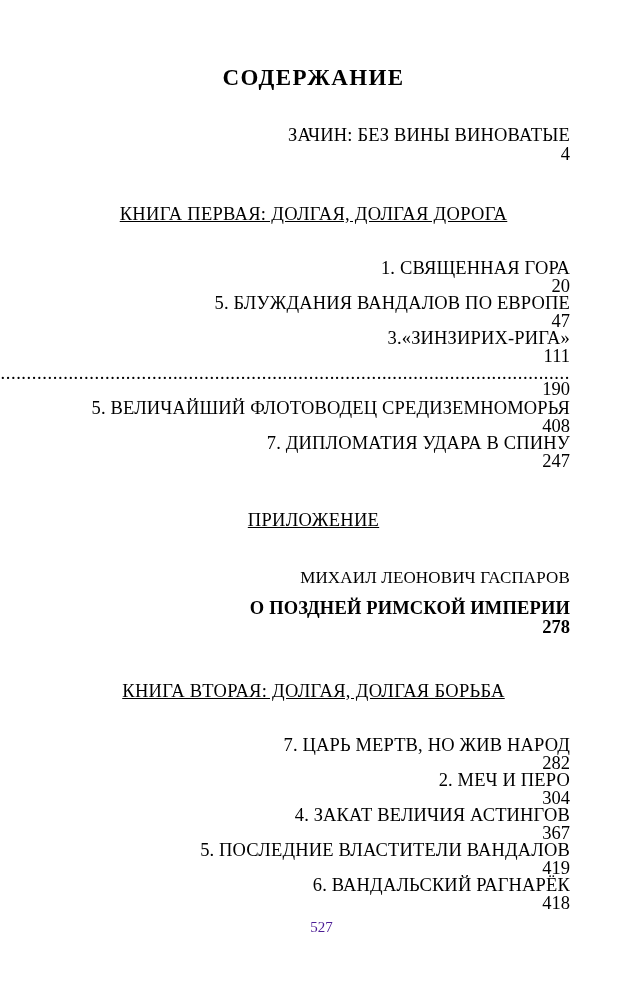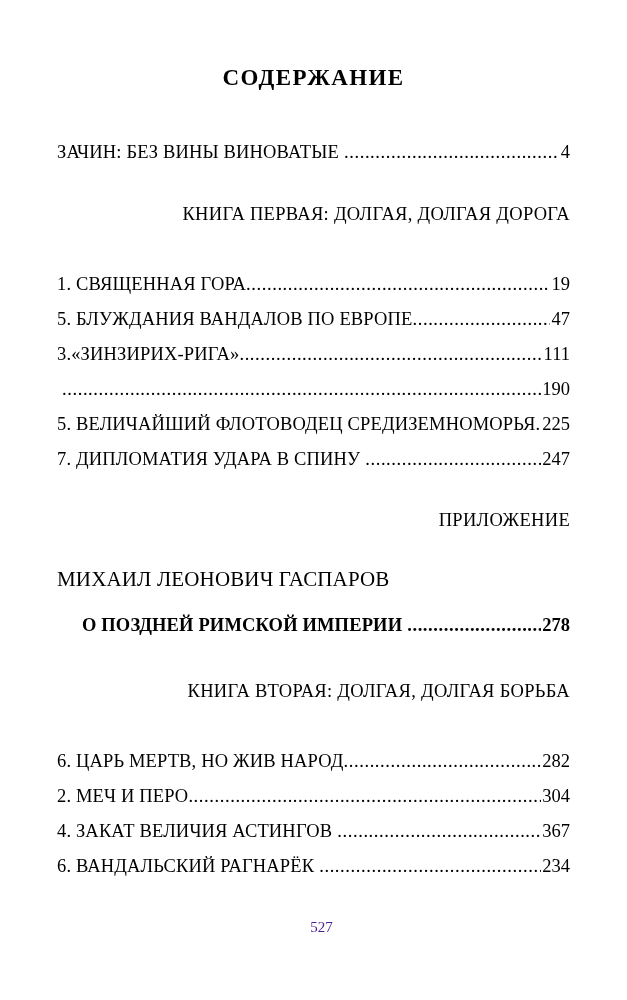--- a/index.html
+++ b/index.html
@@ -47,20 +47,21 @@
   }
 
   
   .toc-row {
     display: flex;
     align-items: flex-end;
     font-size: 18.5px;
     line-height: 1;
     height: 35px;
     white-space: nowrap;
+    flex-direction: column;
   }
   .toc-row .label {
     flex: 0 0 auto;
     letter-spacing: 0.15px;
   }
   .toc-row .leader {
     flex: 1 1 auto;
     overflow: hidden;
     margin: 0 0 0 0;
     position: relative;
@@ -76,46 +77,48 @@
   }
   .toc-row .page-no {
     flex: 0 0 auto;
     text-align: right;
     padding-left: 1.5px;
   }
   .toc-row.spaced .leader::before { margin-left: 5px; }
 
   
   .toc-section {
-    text-align: right;
+    text-align: center;
     font-size: 18.5px;
     line-height: 1;
     letter-spacing: 0.3px;
     white-space: nowrap;
+    text-decoration: underline;
   }
 
   
   .h-after-zachin { height: 44px; }
   .h-after-section { height: 35px; }
   .h-before-prilozhenie { height: 42px; }
   .h-after-prilozhenie1 { height: 40px; }
   .h-before-kniga2 { height: 48px; }
   .h-after-kniga2 { height: 35px; }
   .h-before-prilozhenie2 { height: 40px; }
 
   .spacer { width: 100%; }
 
   
   .author-entry { margin: 0; }
   .author-entry .author-line {
-    font-size: 21px;
+    font-size: 17px;
     line-height: 1;
     height: 30px;
     white-space: nowrap;
     letter-spacing: 0.15px;
+    text-align: right;
   }
   .author-entry .work-line {
     padding-left: 25px;
     font-weight: bold;
   }
 
   
   .folio {
     position: absolute;
     left: 8px;
@@ -145,21 +148,21 @@
 
     <div class="spacer h-after-zachin"></div>
 
     <div class="toc-section">КНИГА ПЕРВАЯ: ДОЛГАЯ, ДОЛГАЯ ДОРОГА</div>
 
     <div class="spacer h-after-section"></div>
 
     <div class="toc-row">
       <span class="label">1. СВЯЩЕННАЯ ГОРА</span>
       <span class="leader"></span>
-      <span class="page-no">19</span>
+      <span class="page-no">20</span>
     </div>
 
     <div class="toc-row">
       <span class="label">5. БЛУЖДАНИЯ ВАНДАЛОВ ПО ЕВРОПЕ</span>
       <span class="leader"></span>
       <span class="page-no">47</span>
     </div>
 
     <div class="toc-row">
       <span class="label">3.«ЗИНЗИРИХ-РИГА»</span>
@@ -169,21 +172,21 @@
 
 
     <div class="toc-row spaced">
       <span class="leader"></span>
       <span class="page-no">190</span>
     </div>
 
     <div class="toc-row">
       <span class="label">5. ВЕЛИЧАЙШИЙ ФЛОТОВОДЕЦ СРЕДИЗЕМНОМОРЬЯ</span>
       <span class="leader"></span>
-      <span class="page-no">225</span>
+      <span class="page-no">408</span>
     </div>
 
     <div class="toc-row spaced">
       <span class="label">7. ДИПЛОМАТИЯ УДАРА В СПИНУ</span>
       <span class="leader"></span>
       <span class="page-no">247</span>
     </div>
 
     <div class="spacer h-before-prilozhenie"></div>
 
@@ -200,43 +203,48 @@
       </div>
     </div>
 
     <div class="spacer h-before-kniga2"></div>
 
     <div class="toc-section">КНИГА ВТОРАЯ: ДОЛГАЯ, ДОЛГАЯ БОРЬБА</div>
 
     <div class="spacer h-after-kniga2"></div>
 
     <div class="toc-row">
-      <span class="label">6. ЦАРЬ МЕРТВ, НО ЖИВ НАРОД</span>
+      <span class="label">7. ЦАРЬ МЕРТВ, НО ЖИВ НАРОД</span>
       <span class="leader"></span>
       <span class="page-no">282</span>
     </div>
 
     <div class="toc-row">
       <span class="label">2. МЕЧ И ПЕРО</span>
       <span class="leader"></span>
       <span class="page-no">304</span>
     </div>
 
 
     <div class="toc-row spaced">
       <span class="label">4. ЗАКАТ ВЕЛИЧИЯ АСТИНГОВ</span>
       <span class="leader"></span>
       <span class="page-no">367</span>
     </div>
 
+    <div class="toc-row spaced">
+      <span class="label">5. ПОСЛЕДНИЕ ВЛАСТИТЕЛИ ВАНДАЛОВ</span>
+      <span class="leader"></span>
+      <span class="page-no">419</span>
+    </div>
 
     <div class="toc-row spaced">
       <span class="label">6. ВАНДАЛЬСКИЙ РАГНАРЁК</span>
       <span class="leader"></span>
-      <span class="page-no">234</span>
+      <span class="page-no">418</span>
     </div>
 
     <div class="spacer h-before-prilozhenie2"></div>
 
   </div>
 
   <div class="folio">527</div>
 
 </div>
 

